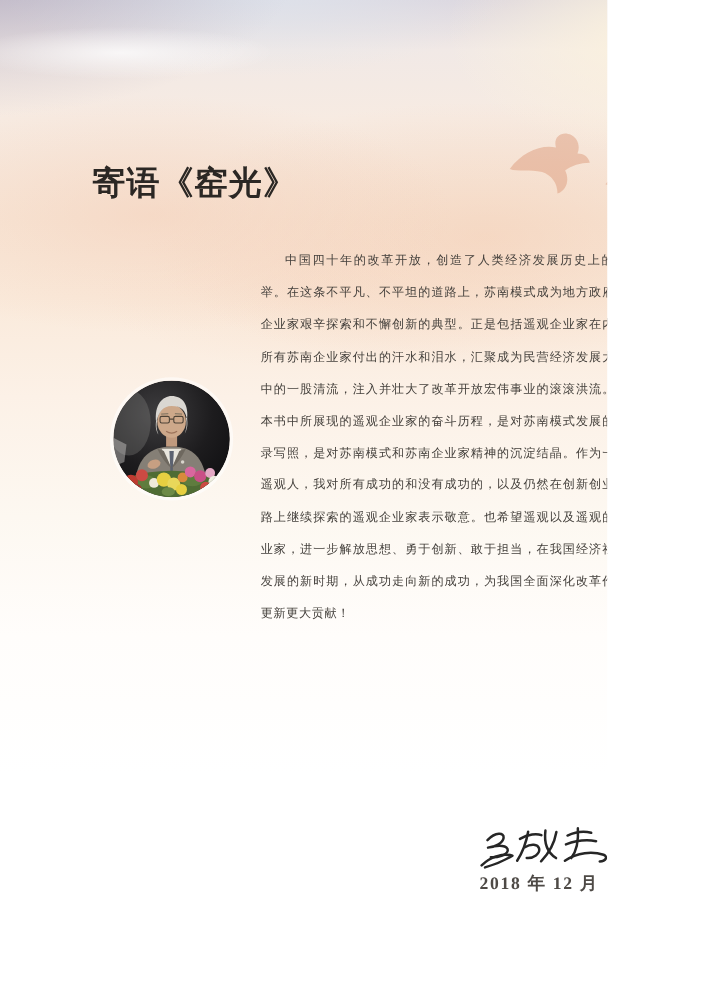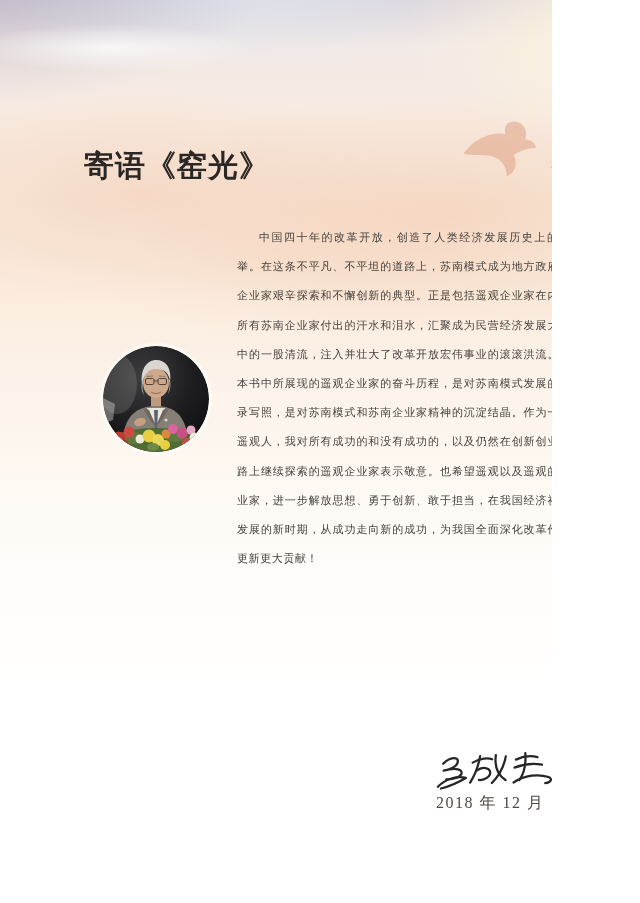--- a/index.html
+++ b/index.html
@@ -67,20 +67,21 @@
   }
   .signature svg { display: block; width: 100%; height: 100%; }
   .date {
     position: absolute;
     left: 436px;
     top: 793px;
     font-size: 16px;
     letter-spacing: 1.5px;
     color: #4e4a46;
     white-space: nowrap;
+    font-weight: bold;
   }
 </style>
 </head>
 <body>
 
 <div class="page">
 
   <div class="bird" style="left:455px; top:116px; width:84px; height:64px; opacity:.42;">
     <svg viewBox="0 0 60 44" xmlns="http://www.w3.org/2000/svg">
       <path fill="#d9906e" d="M6,26 C14,15 26,10 36,12 C34,5 40,1 46,4 C50,6 52,11 50,16 C54,16 57,18 58,22 C52,22 46,24 42,27 C45,33 43,40 37,42 C37,35 33,30 27,28 C19,26 11,28 6,26 Z"></path>

